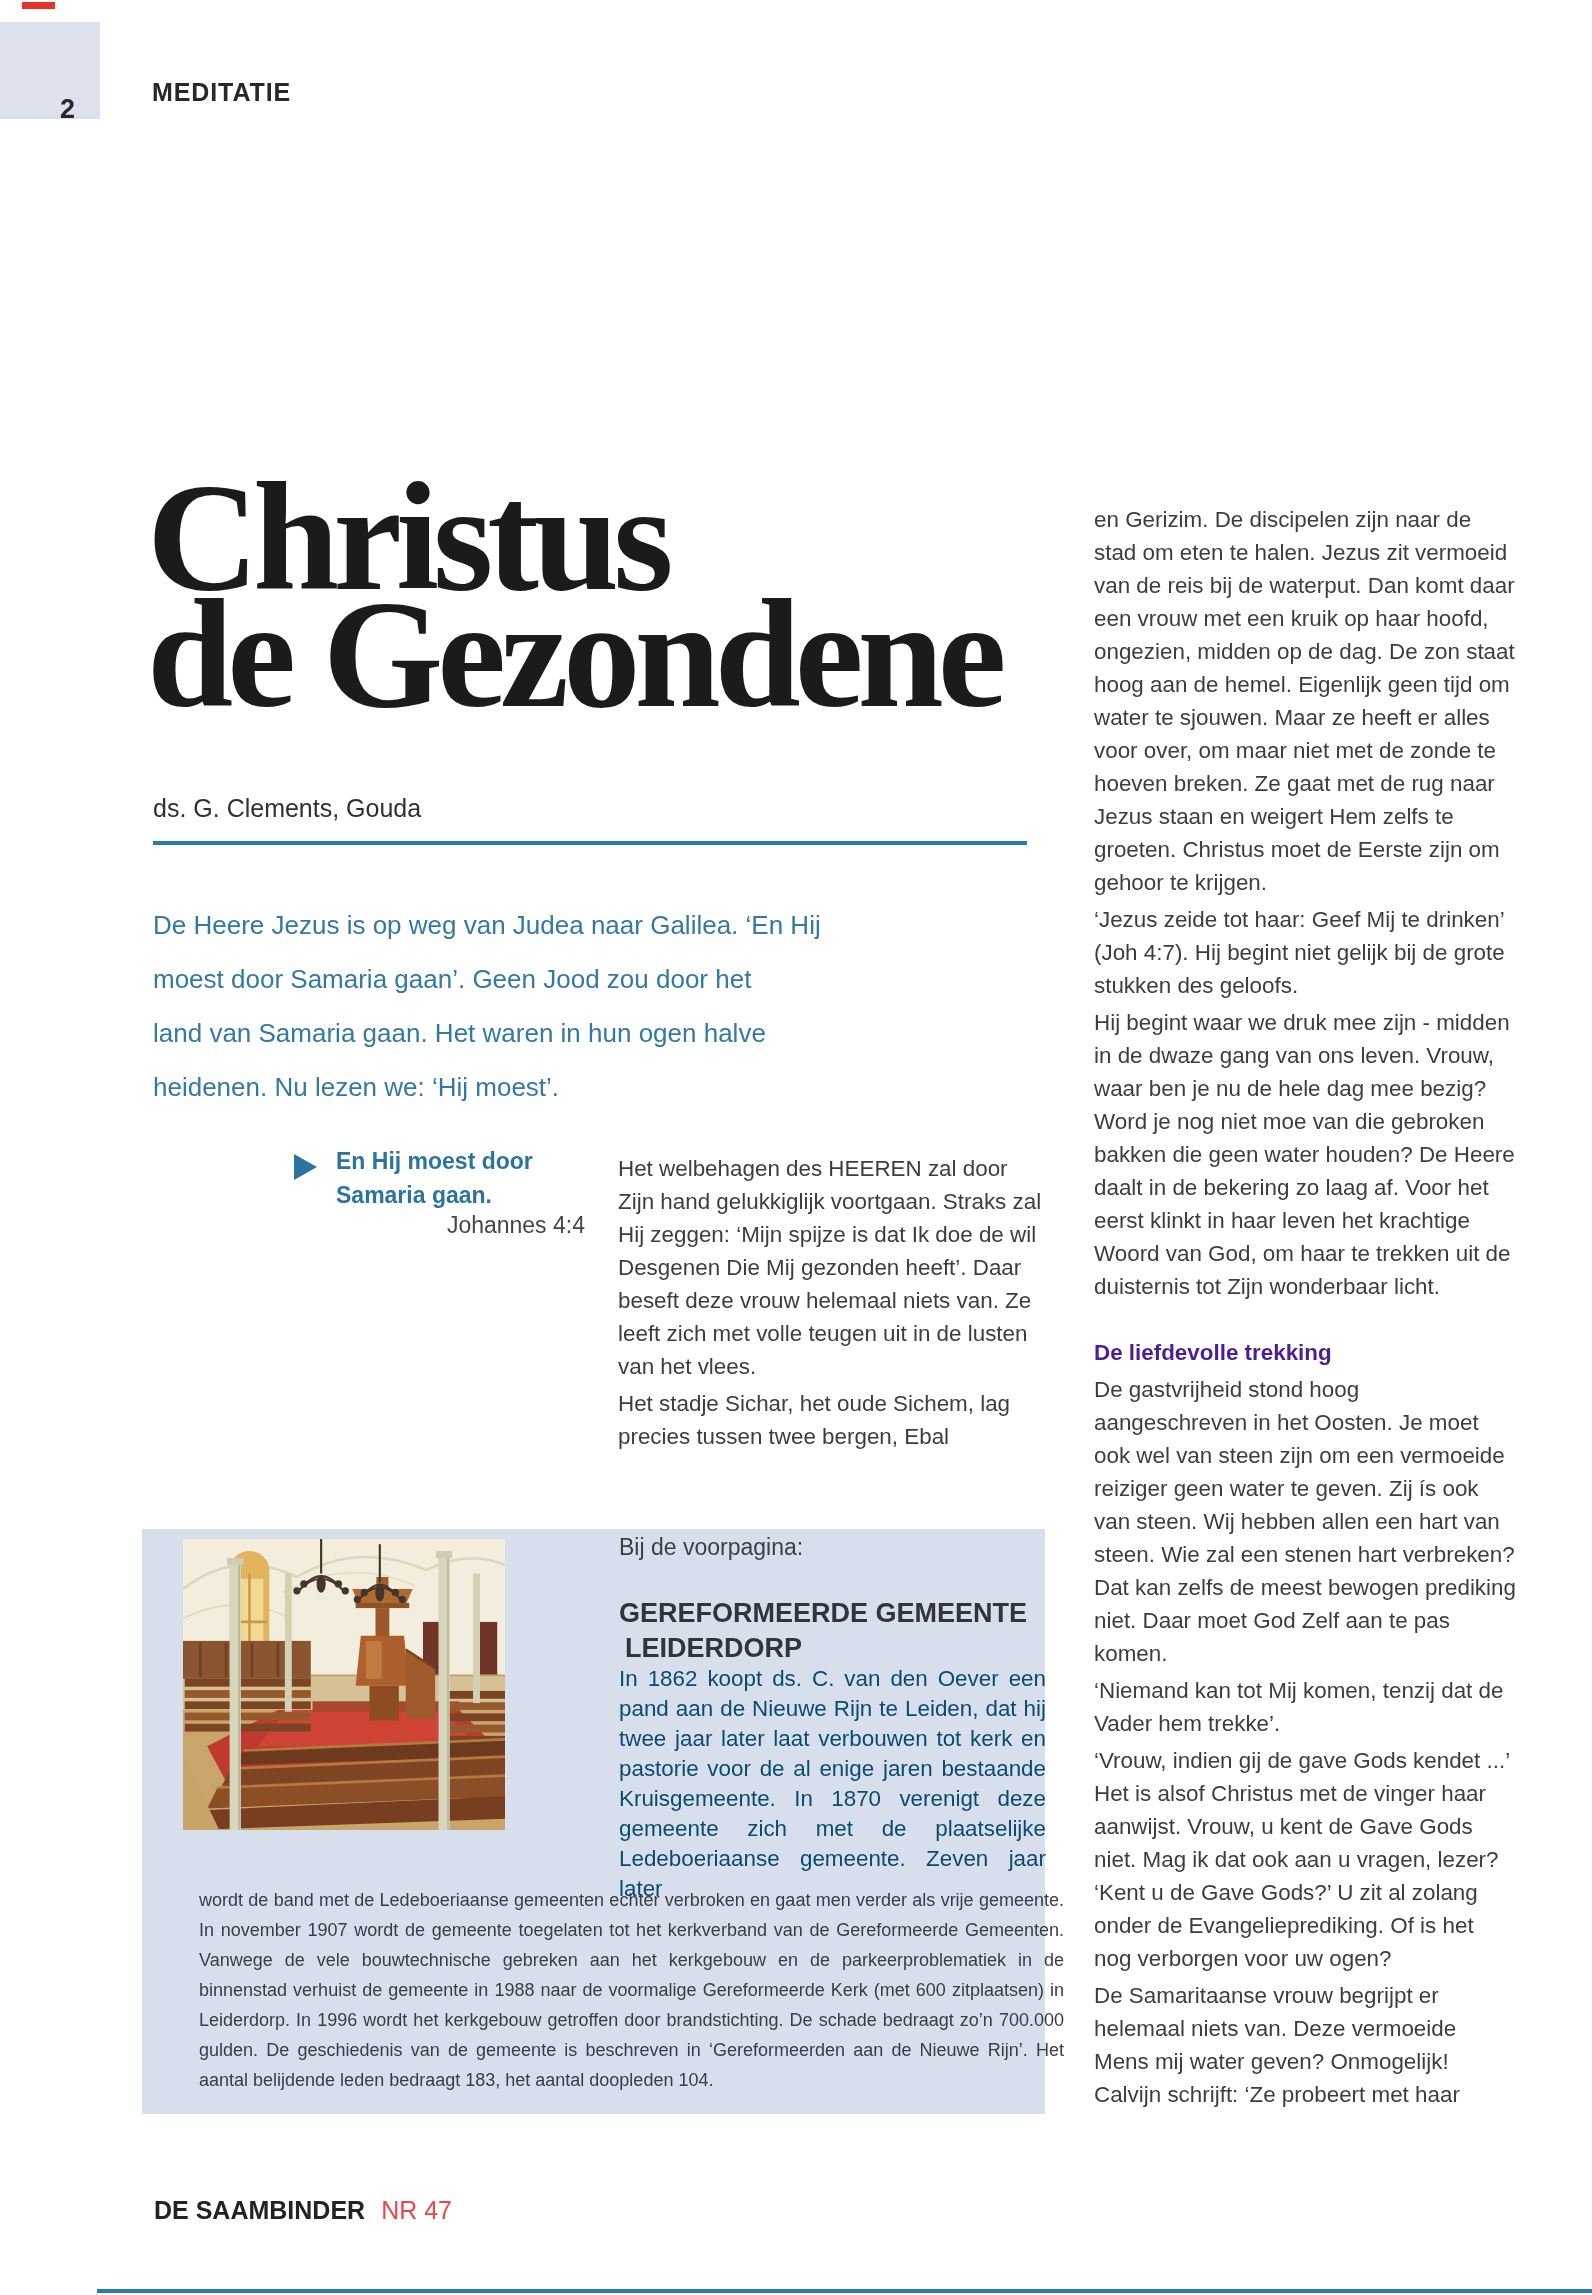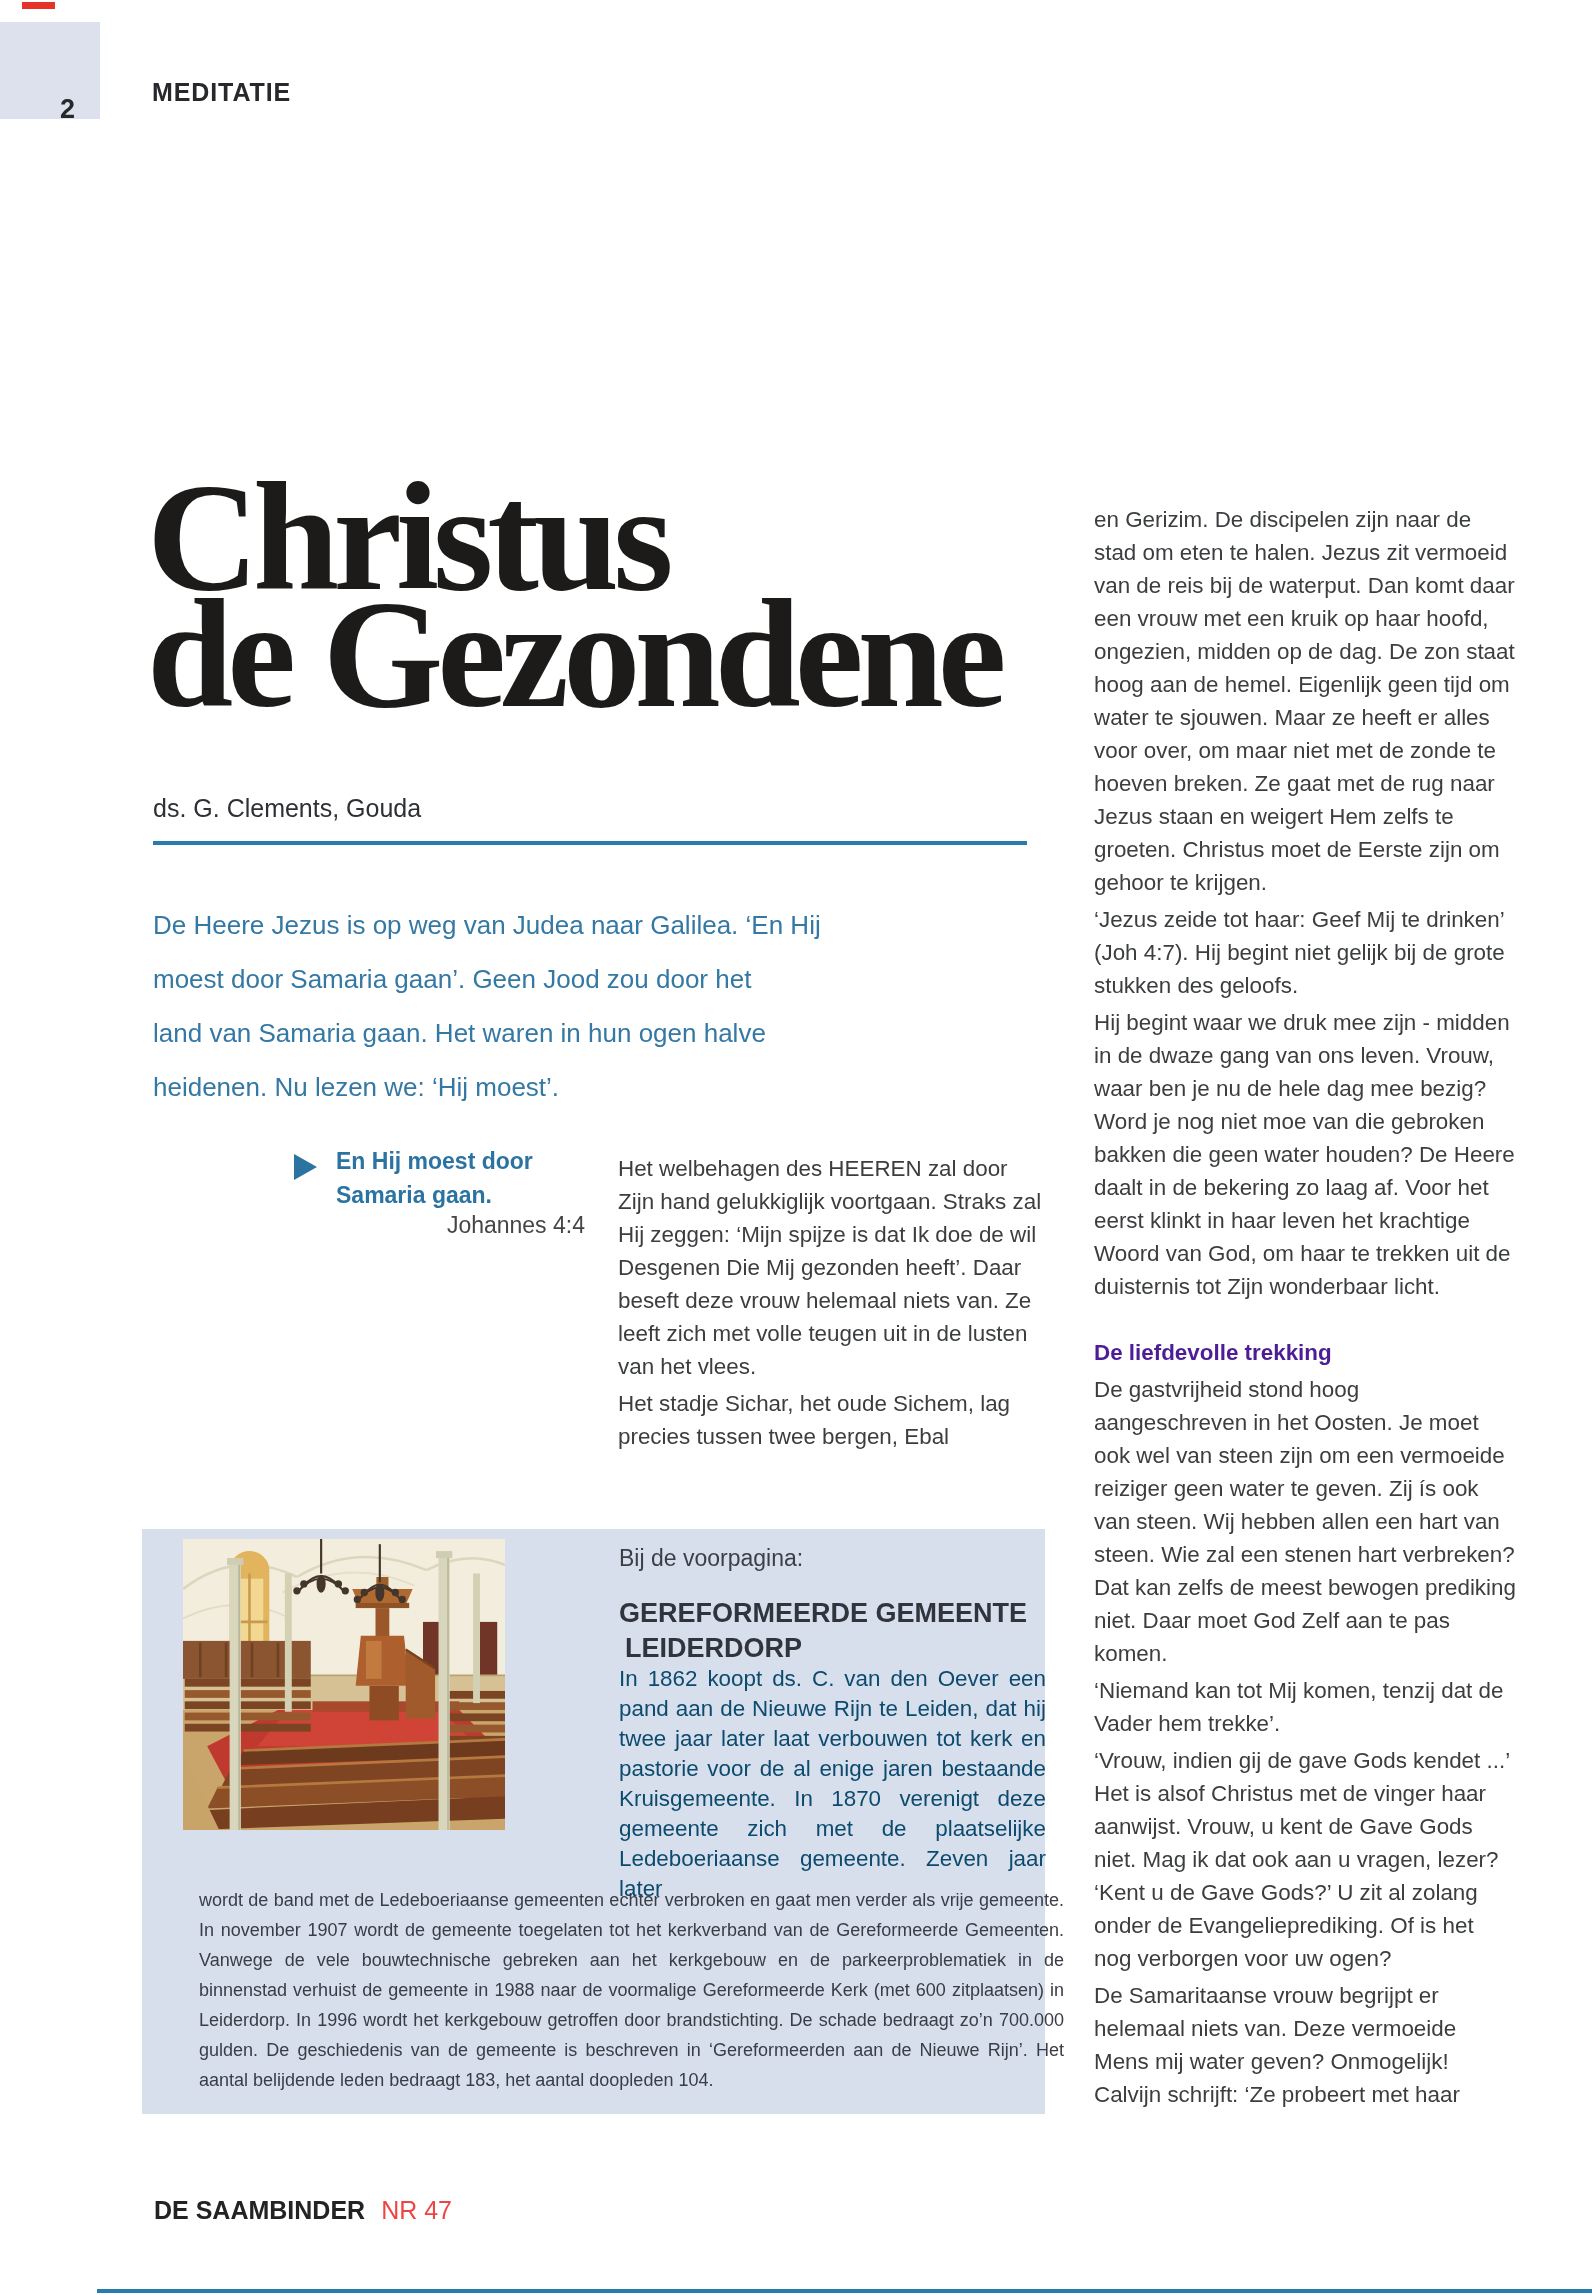--- a/index.html
+++ b/index.html
@@ -34,21 +34,21 @@
           color:#454545;}
 
   .col p{margin:4px;}
   .col{font-size:22.4px;line-height:33px;color:#3b3d3f;}
   .col-middle{position:absolute;left:614px;top:1148px;width:433px;}
   .col-right{position:absolute;left:1090px;top:499px;width:431px;}
   .subheading{font-weight:700;color:#4c1d95;margin-top:33px !important;}
 
   .infobox{position:absolute;left:142px;top:1529px;width:903px;height:585px;background:#d8dfec;}
   .photo{position:absolute;left:41px;top:9.5px;width:322px;height:291px;display:block;}
-  .kicker{position:absolute;left:477px;top:16px;font-size:23px;color:#3a3f48;}
+  .kicker{position:absolute;left:477px;top:5px;font-size:23px;color:#3a3f48;}
   .box-heading{position:absolute;left:477px;top:67px;font-size:27px;font-weight:700;
                line-height:35px;color:#30343d;}
   .box-heading span{display:block;}
   .box-heading .indent{padding-left:6px;}
   .box-side{position:absolute;left:477px;top:135px;width:427px;margin:0;font-size:22.4px;
             line-height:30px;text-align:justify;color:#0c4a6e;}
   .box-full{position:absolute;left:41px;top:340px;width:865px;margin:16px;font-size:18px;
             line-height:30px;text-align:justify;color:#383d46;}
 
   .footer{position:absolute;left:154px;top:2196px;font-size:25px;color:#232323;}

